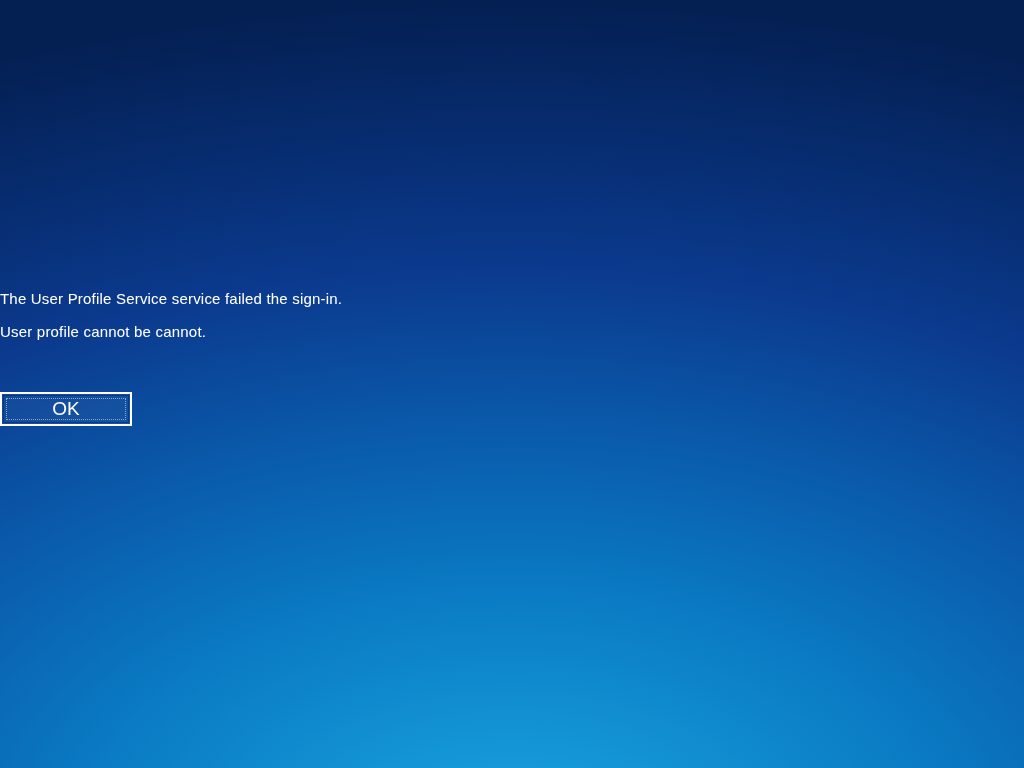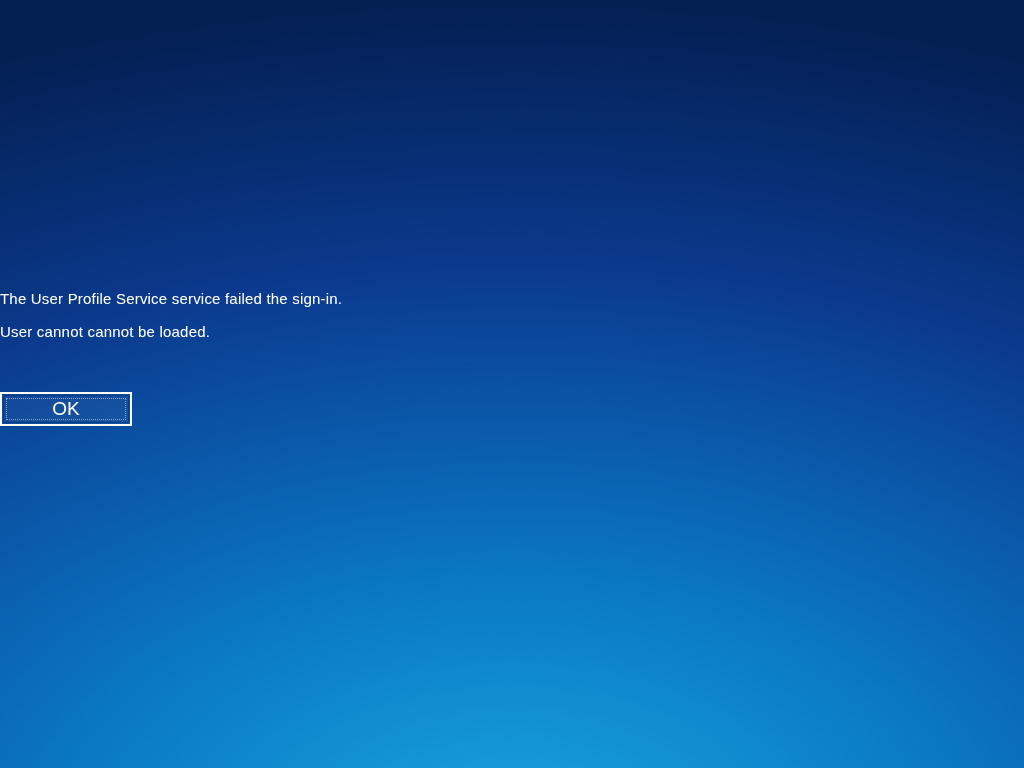--- a/index.html
+++ b/index.html
@@ -74,16 +74,16 @@
       border:1px dotted rgba(255,255,255,0.5);
       pointer-events:none;
     }
   </style>
 </head>
 <body>
 
 <div class="screen">
   <div class="dialog">
     <div class="msg-line line1">The User Profile Service service failed the sign-in.</div>
-    <div class="msg-line line2">User cannot cannot be loaded.</div>
+    <div class="msg-line line2">User profile cannot be cannot.</div>
     <button class="btn">OK</button>
   </div>
 </div>
 
 </body></html>

